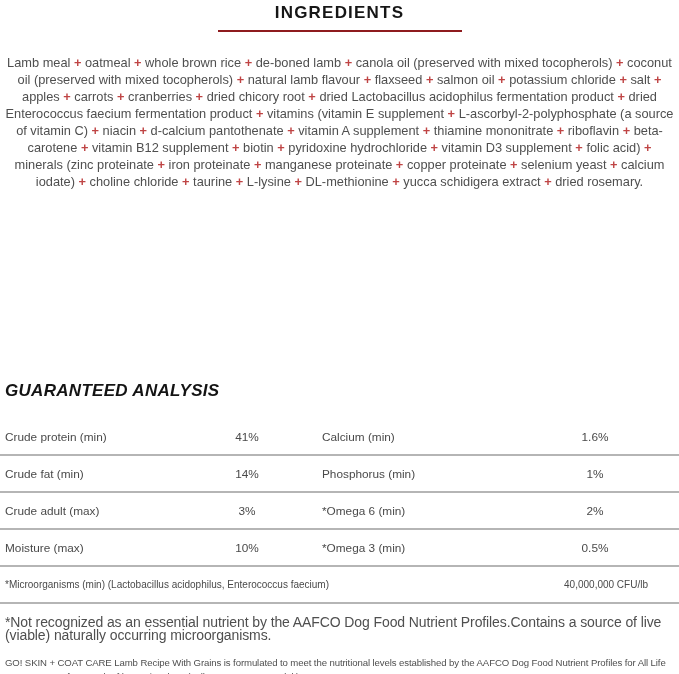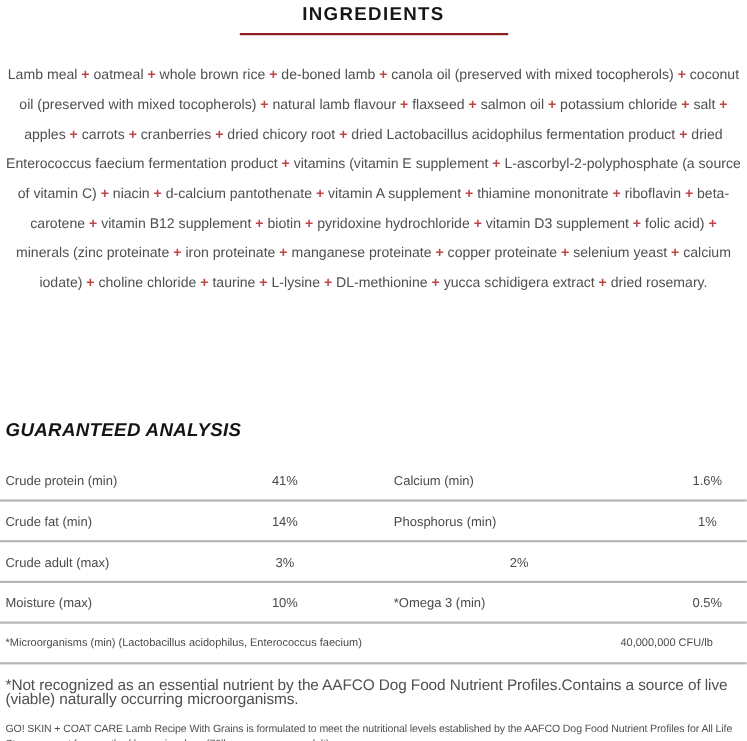--- a/index.html
+++ b/index.html
@@ -11,34 +11,34 @@
   .ing-title{
     margin:0;text-align:center;font-size:17px;font-weight:bold;
     letter-spacing:1.2px;color:#161616;
   }
   .red-rule{
     width:244px;height:2px;margin:7px auto 0;
     background:var(--rule-color,#8e1b1e);
   }
   .ingredients{
     margin:22px auto 0;width:669px;text-align:center;
-    font-size:12.8px;line-height:27px;color:#4f4f4f;
+    font-size:12.8px;line-height:17px;color:#4f4f4f;
   }
   .plus{color:var(--plus-color,#bf4444);font-weight:bold;}
   .analysis{position:absolute;top:381px;left:0;right:0;}
   .ga-title{
     margin:0;padding-left:5px;font-size:17px;font-weight:bold;
     letter-spacing:0.3px;color:#141414;font-style:italic;
   }
   .ga-table{margin-top:18px;}
   .ga-row{
     display:grid;grid-template-columns:197px 90px 30px 228px 90px;
     align-items:center;height:35px;
     border-bottom:2px solid var(--divider-color,#b5b5b5);
-    padding-left:5px;font-size:11.8px;color:#4a4a4a;gap:12px;
+    padding-left:5px;font-size:11.8px;color:#4a4a4a;
   }
   .ga-value{text-align:center;}
   .ga-full{
     display:flex;justify-content:space-between;align-items:center;height:35px;
     border-bottom:2px solid var(--divider-color,#b5b5b5);
     padding-left:5px;padding-right:31px;font-size:10px;color:#4a4a4a;
   }
   .footnote{
     margin:12px 0 0;padding:0 5px;font-size:14px;letter-spacing:-0.1px;
     line-height:13px;color:#4f4f4f;
@@ -75,20 +75,21 @@
           <span class="ga-label">Crude fat (min)</span>
           <span class="ga-value">14%</span>
           <span class="ga-spacer"></span>
           <span class="ga-label">Phosphorus (min)</span>
           <span class="ga-value">1%</span>
         </div>
         <div class="ga-row">
           <span class="ga-label">Crude adult (max)</span>
           <span class="ga-value">3%</span>
           <span class="ga-spacer"></span>
+          <span class="ga-label">*Omega 6 (min)</span>
           <span class="ga-value">2%</span>
         </div>
         <div class="ga-row">
           <span class="ga-label">Moisture (max)</span>
           <span class="ga-value">10%</span>
           <span class="ga-spacer"></span>
           <span class="ga-label">*Omega 3 (min)</span>
           <span class="ga-value">0.5%</span>
         </div>
       </div>

